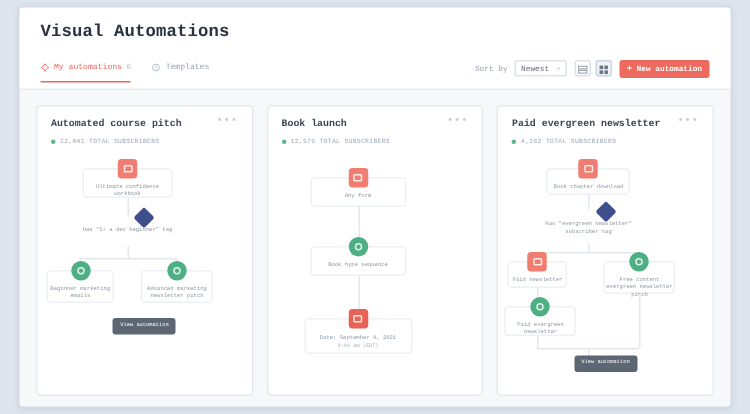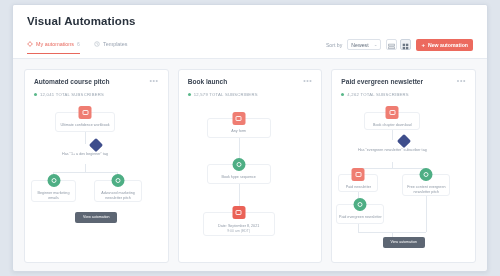--- a/index.html
+++ b/index.html
@@ -6,20 +6,21 @@
   html, body {
     width: 500px; height: 276px;
     font-family: "Liberation Sans", sans-serif;
     background: #e9eef4;
     overflow: hidden;
   }
   .viewport {
     position: absolute; left: 0; top: 0;
     width: 500px; height: 276px;
     background: #dfe5ed;
+    font-family: Liberation Mono, monospace;
   }
   .app-frame {
     position: absolute;
     left: 12px; top: 4px;
     width: 476px; height: 268px;
     background: #f7f8fa;
     border: 1px solid #d3dae4;
     border-radius: 3px;
     overflow: hidden;
     box-shadow: 0 1px 4px rgba(40,55,80,.10);

